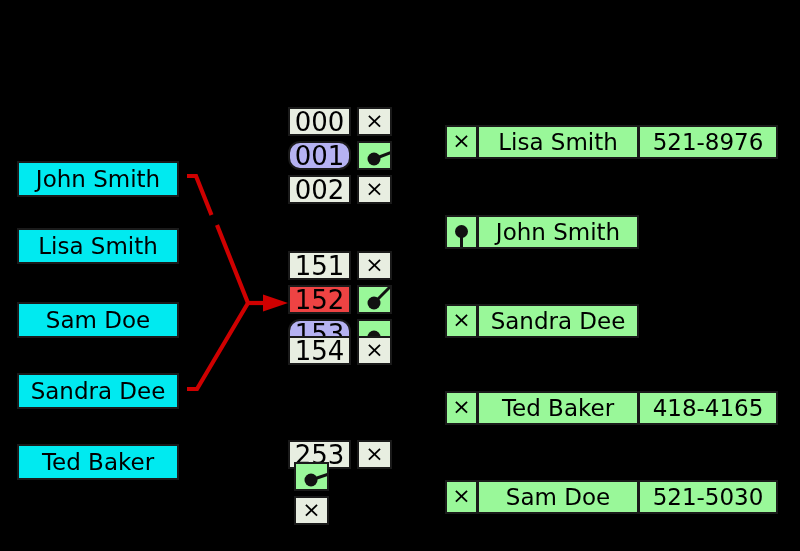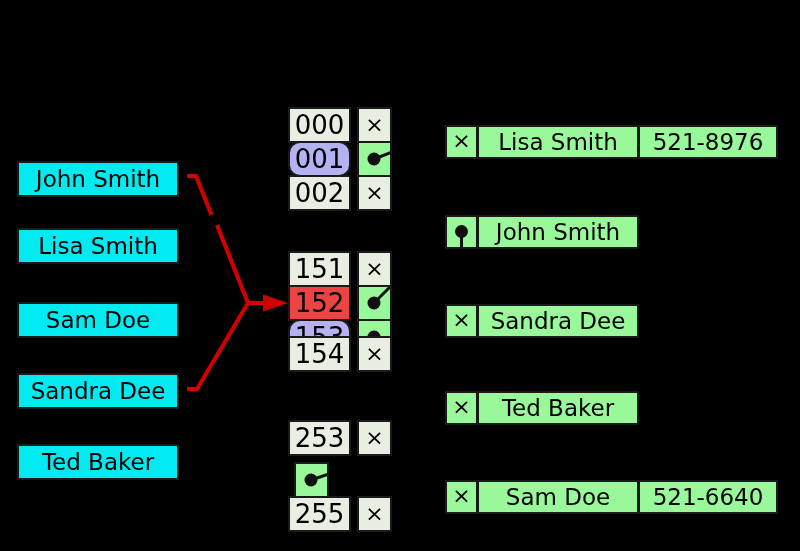--- a/index.html
+++ b/index.html
@@ -15,21 +15,21 @@
   
   .key-box{
     left:17px;width:162px;height:36px;background:var(--key);
     border:2px solid var(--brd);box-sizing:border-box;
     display:flex;align-items:center;justify-content:center;
     font-size:23px;line-height:1;
   }
   
   .brow{left:288px;display:flex;}
   .cell{
-    border:2px solid var(--brd);box-sizing:border-box;height:36px;
+    border:2px solid var(--brd);box-sizing:border-box;height:29px;
     display:flex;align-items:center;justify-content:center;background:var(--cell);
   }
   .idx{width:63px;font-size:26px;}
   .slot{width:35px;margin-left:6px;font-size:22px;position:relative;}
   .idx.occupied{background:var(--occ);border-radius:12px;}
   .idx.collision{background:var(--col);text-align:center;}
   .slot.pointer{background:var(--grn);}
   .slot svg{position:absolute;left:0;top:0;width:31px;height:32px;overflow:hidden;}
   
   .entry{left:445px;display:flex;}
@@ -111,36 +111,35 @@
       </svg>
     </div>
   </div>
   <div class="abs brow" style="top:336px">
     <div class="cell idx">154</div>
     <div class="cell slot">
         <span class="cross">×</span>
       </div>
   </div>
 
-  <div class="abs brow" style="top:420px">
+  <div class="abs brow" style="top:440px">
     <div class="cell idx">253</div>
     <div class="cell slot">
         <span class="cross">×</span>
       </div>
   </div>
   <div class="abs brow" style="top:462px">
     <div class="cell slot pointer">
       <svg viewBox="0 0 31 32">
         <line x1="15" y1="16" x2="33" y2="10" stroke="#111" stroke-width="3"></line>
           <circle cx="15" cy="16" r="6.5" fill="#111"></circle>
       </svg>
     </div>
   </div>
   <div class="abs brow" style="top:496px">
-    <div class="cell idx">255</div>
     <div class="cell slot">
         <span class="cross">×</span>
       </div>
   </div>
 
   <div class="abs entry" style="top:125px">
     <div class="ecell enext">
         <span class="cross">×</span>
       </div>
     <div class="ecell ename">Lisa Smith</div>
@@ -159,27 +158,28 @@
     <div class="ecell enext">
         <span class="cross">×</span>
       </div>
     <div class="ecell ename">Sandra Dee</div>
   </div>
   <div class="abs entry" style="top:391px">
     <div class="ecell enext">
         <span class="cross">×</span>
       </div>
     <div class="ecell ename">Ted Baker</div>
+    <div class="ecell ephone">418-4165</div>
   </div>
   <div class="abs entry" style="top:480px">
     <div class="ecell enext">
         <span class="cross">×</span>
       </div>
     <div class="ecell ename">Sam Doe</div>
-    <div class="ecell ephone">521-6640</div>
+    <div class="ecell ephone">521-5030</div>
   </div>
 
   <svg id="arrows" class="abs" width="800" height="551" viewBox="0 0 800 551">
     <path d="M187,176 H196 L211.5,215 M217,225 L248,303" fill="none" stroke="#cf0000" stroke-width="4.2"></path>
     <path d="M187,389 H197 L248,303" fill="none" stroke="#cf0000" stroke-width="4.2"></path>
     <path d="M246,303 H264" fill="none" stroke="#cf0000" stroke-width="4.2"></path>
     <polygon points="263,294.5 263,311.5 288,303" fill="#cf0000"></polygon>
   </svg>
 
 </div>

